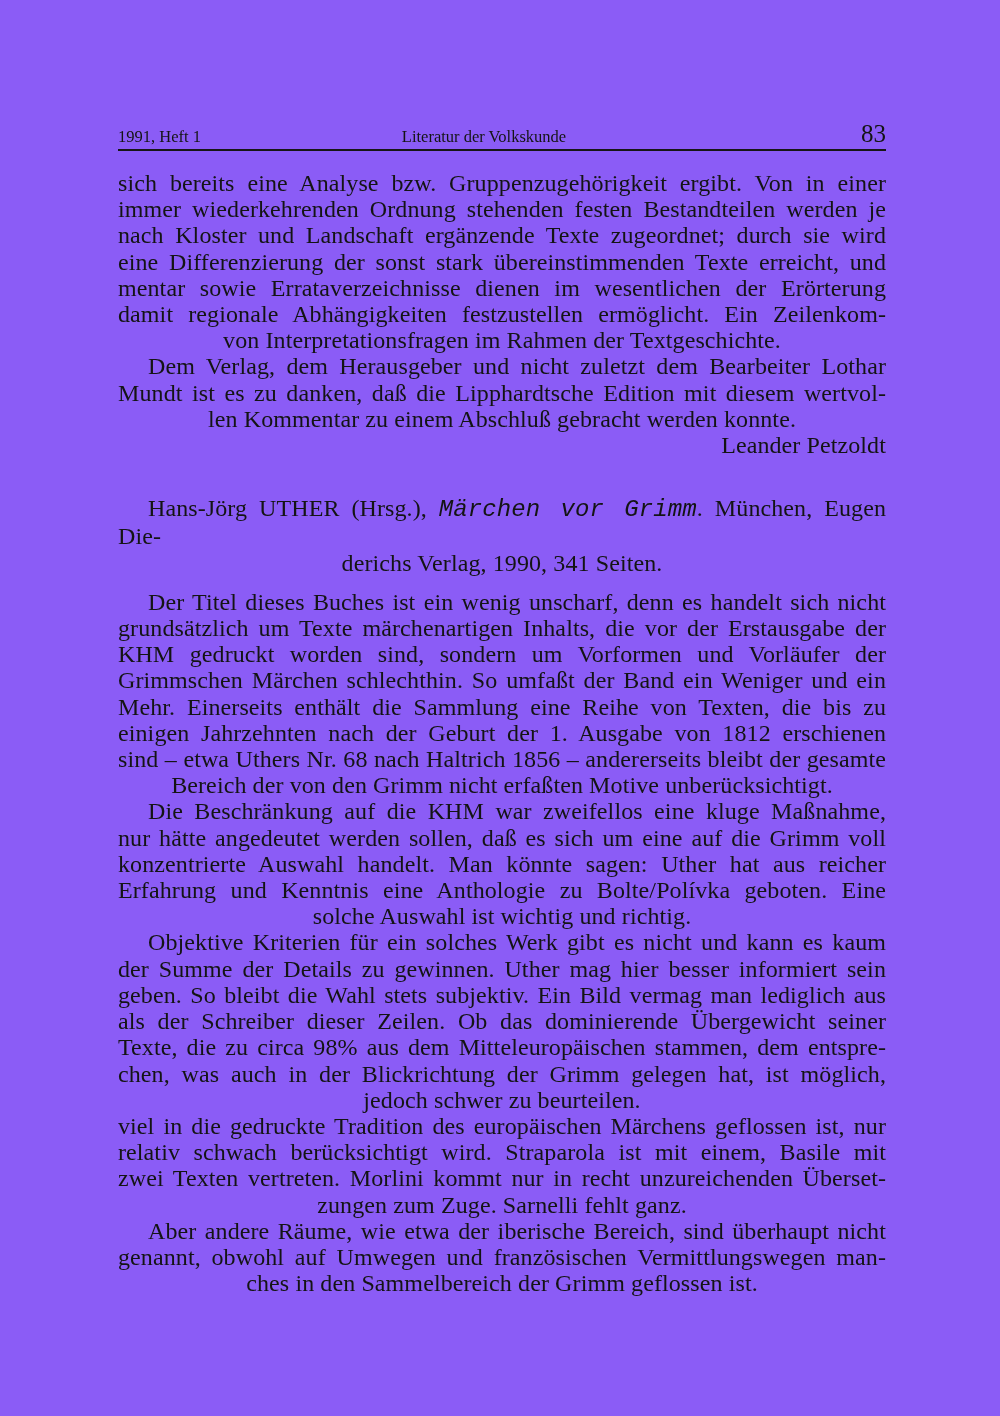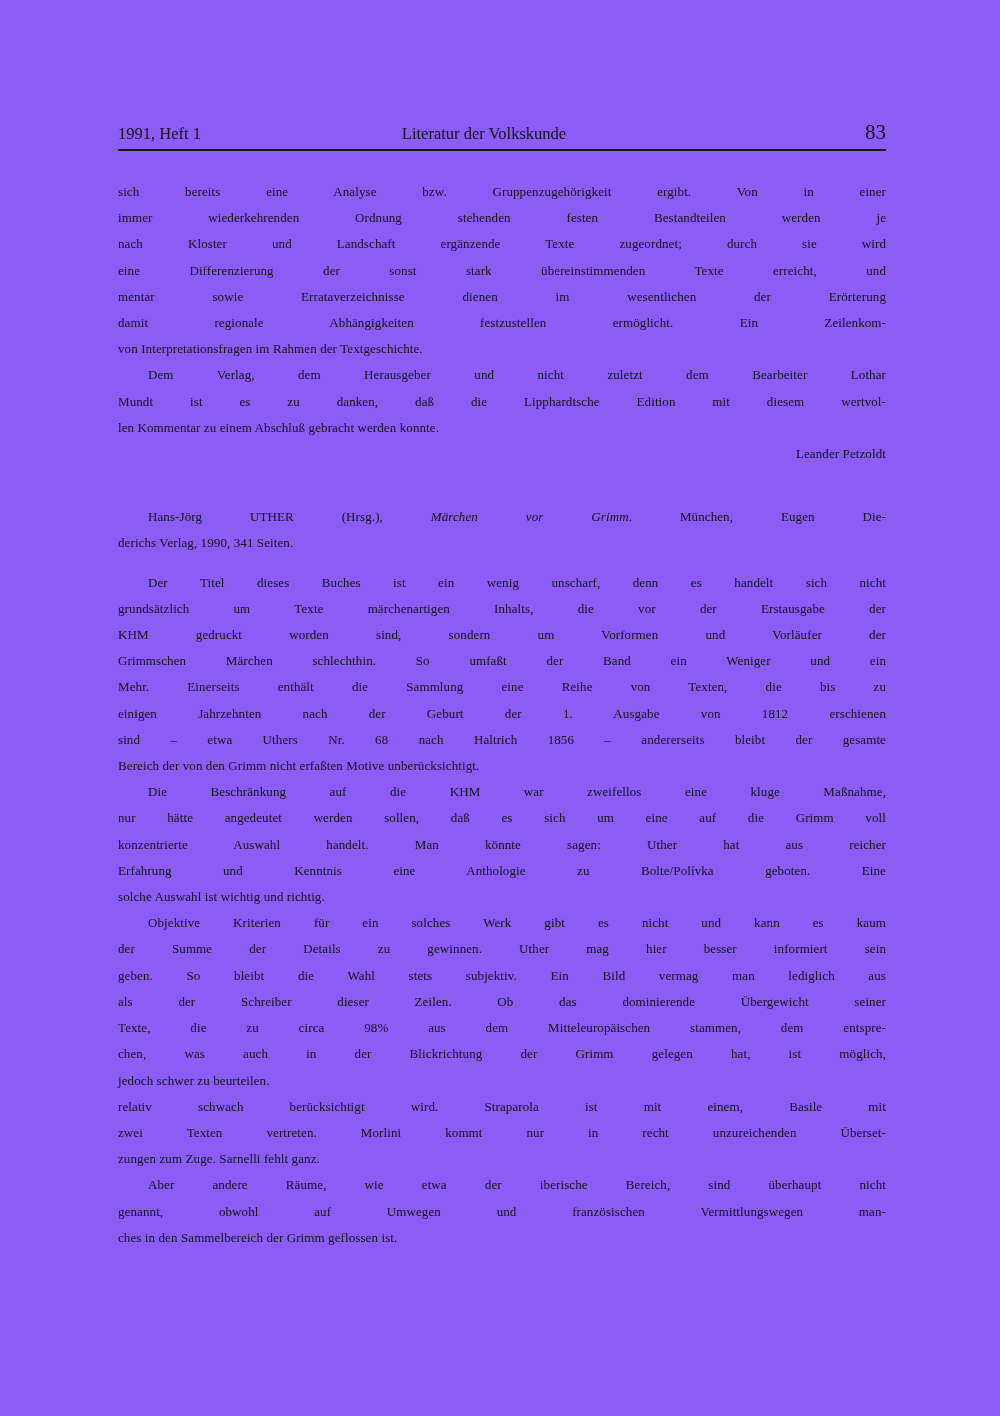--- a/index.html
+++ b/index.html
@@ -16,44 +16,44 @@
     background: #8b5cf6;
   }
   .header {
     position: absolute;
     left: 118px; top: 120px; width: 768px;
     display: flex; align-items: baseline;
     font-size: 16.5px;
   }
   .header .h-left  { flex: 1 1 0; text-align: left; }
   .header .h-center{ flex: 0 0 auto; text-align: center; transform: translateX(-18px); }
-  .header .h-right { flex: 1 1 0; text-align: right; font-size: 21px; }
+  .header .h-right { flex: 1 1 0; text-align: right; font-size: 25px; }
   .rule {
     position: absolute;
     left: 118px; top: 149px; width: 768px;
     border-top: 2.6px solid #161616;
   }
   .body-text {
     position: absolute;
-    left: 118px; top: 179px; width: 768px;
-    font-size: 13px;
+    left: 118px; top: 170px; width: 768px;
+    font-size: 24px;
     line-height: 26.2px;
     letter-spacing: 0.1px;
   }
-  .tline { text-align: left; }
+  .tline { text-align: center; }
   .tline.just {
     text-align: justify;
     text-align-last: justify;
     text-justify: inter-word;
   }
   .tline.indent { text-indent: 30px; }
   .signature { text-align: right; }
   .ref-block { margin-top: 37px; }
   .after-ref { margin-top: 13px; }
-  .italic { font-style: italic; }
+  .italic { font-style: italic; font-family: Liberation Mono, monospace; }
 </style>
 </head>
 <body>
 
 <div class="page">
 
   <div class="header">
     <span class="h-left">1991, Heft 1</span>
     <span class="h-center">Literatur der Volkskunde</span>
     <span class="h-right">83</span>
@@ -111,20 +111,21 @@
         <div class="tline just indent">Objektive Kriterien für ein solches Werk gibt es nicht und kann es kaum</div>
         <div class="tline just">der Summe der Details zu gewinnen. Uther mag hier besser informiert sein</div>
         <div class="tline just">geben. So bleibt die Wahl stets subjektiv. Ein Bild vermag man lediglich aus</div>
         <div class="tline just">als der Schreiber dieser Zeilen. Ob das dominierende Übergewicht seiner</div>
         <div class="tline just">Texte, die zu circa 98% aus dem Mitteleuropäischen stammen, dem entspre-</div>
         <div class="tline just">chen, was auch in der Blickrichtung der Grimm gelegen hat, ist möglich,</div>
         <div class="tline">jedoch schwer zu beurteilen.</div>
       </div>
 
     <div>
+        <div class="tline just">viel in die gedruckte Tradition des europäischen Märchens geflossen ist, nur</div>
         <div class="tline just">relativ schwach berücksichtigt wird. Straparola ist mit einem, Basile mit</div>
         <div class="tline just">zwei Texten vertreten. Morlini kommt nur in recht unzureichenden Überset-</div>
         <div class="tline">zungen zum Zuge. Sarnelli fehlt ganz.</div>
       </div>
 
     <div>
         <div class="tline just indent">Aber andere Räume, wie etwa der iberische Bereich, sind überhaupt nicht</div>
         <div class="tline just">genannt, obwohl auf Umwegen und französischen Vermittlungswegen man-</div>
         <div class="tline">ches in den Sammelbereich der Grimm geflossen ist.</div>
       </div>

